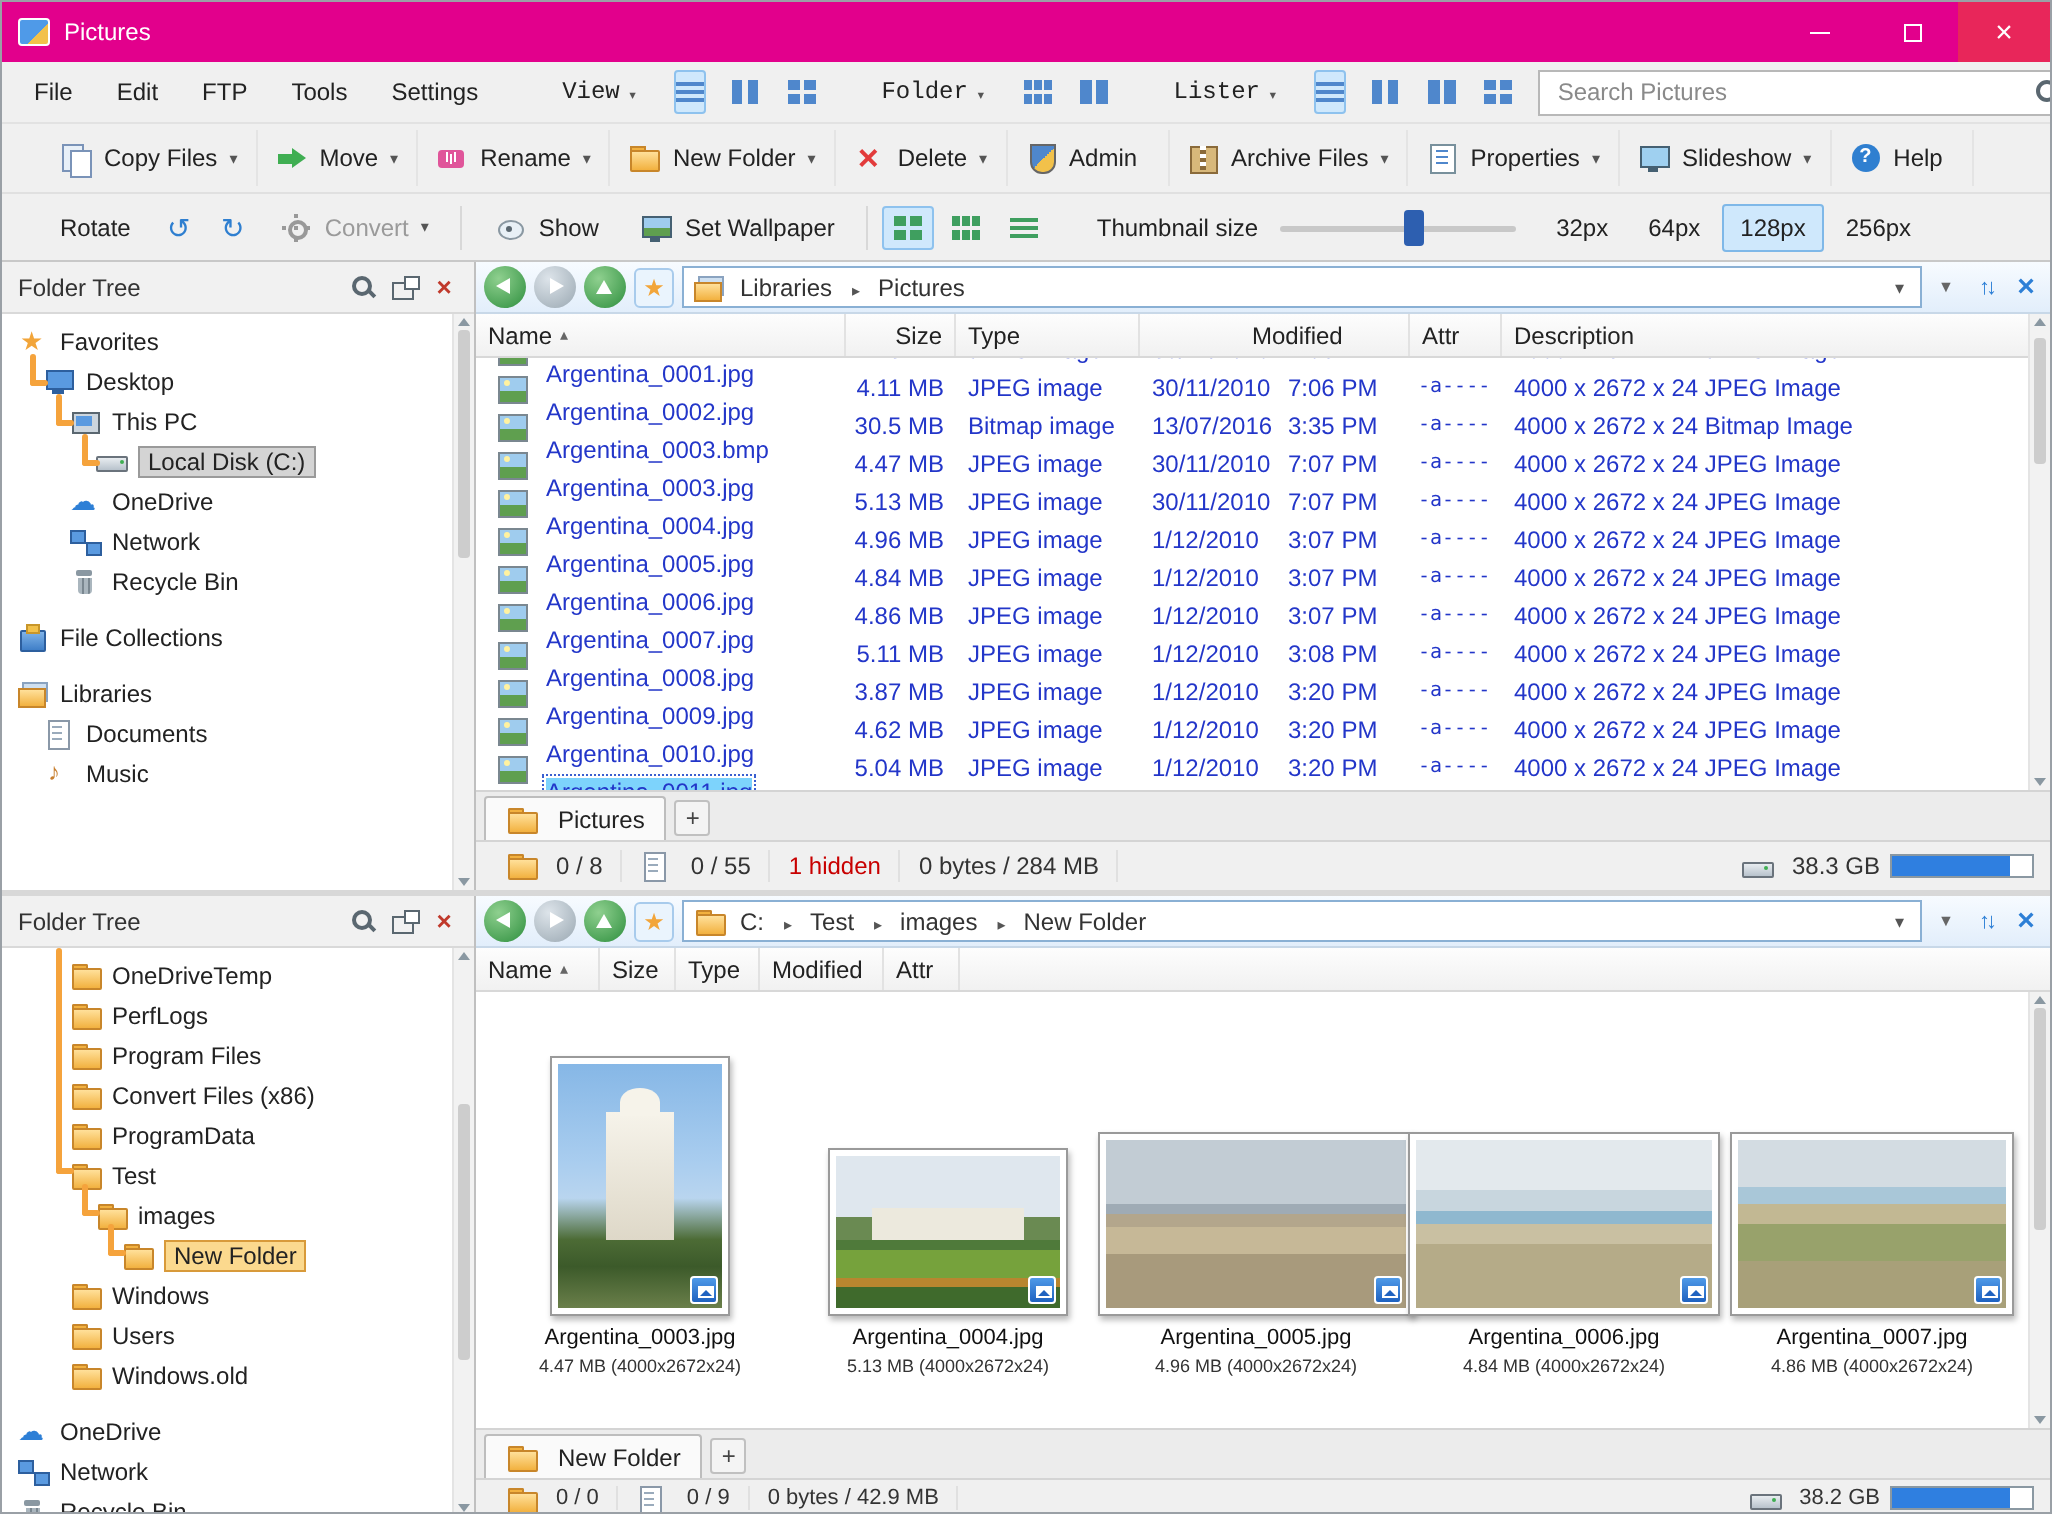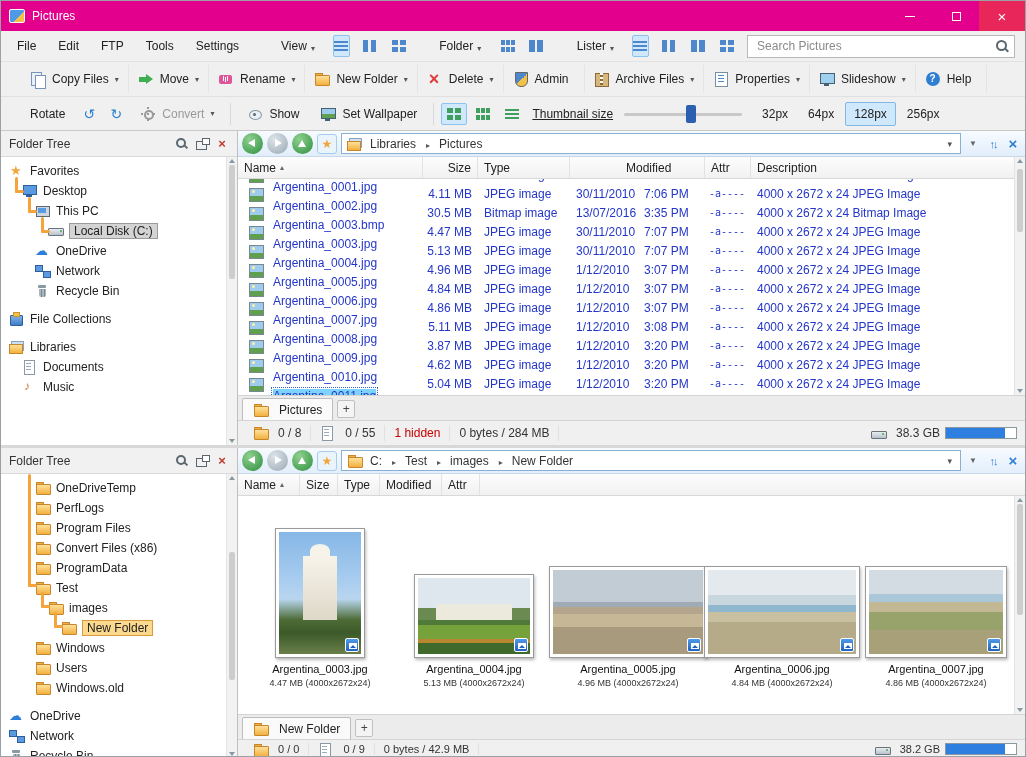--- a/index.html
+++ b/index.html
@@ -15,21 +15,21 @@
   .cap-btn { width:46px; height:30px; display:flex; align-items:center; justify-content:center; }
   .cap-btn.close { background:#e8265a; }
   .g-min { width:10px; height:1px; background:#fff; display:block; }
   .g-max { width:9px; height:9px; border:1px solid #fff; display:block; }
   .g-close { color:#fff; font-size:15px; line-height:15px; }
 
   
   .menubar { height:31px; background:#f0f0f0; display:flex; align-items:center; padding:0 6px; gap:12px; border-bottom:1px solid #e2e2e2; flex:none; }
   .menu-items { display:flex; gap:2px; }
   .menu-item { padding:5px 10px; color:#222; }
-  .menu-drop { padding:5px 6px 5px 10px; display:inline-flex; align-items:flex-end; gap:4px; margin-left:10px; }
+  .menu-drop { padding:5px 6px 5px 10px; display:inline-flex; align-items:flex-end; gap:4px; margin-left:10px;font-family:Liberation Mono, monospace; }
   .menu-drop::after { content:"\25BE"; font-size:8px; color:#555; }
   .icon-btn { width:26px; height:22px; display:inline-flex; align-items:center; justify-content:center; border:1px solid transparent; border-radius:2px; }
   .icon-btn.pressed { background:#cfe8fc; border-color:#8ec2ee; }
   .gi { width:14px; height:12px; display:inline-block; }
   .blue { --c:#4f87cc; } .green { --c:#3f9f5f; }
   .gi-rows { background-image:linear-gradient(var(--c),var(--c)),linear-gradient(var(--c),var(--c)),linear-gradient(var(--c),var(--c)); background-size:14px 2px; background-position:0 1px,0 5px,0 9px; background-repeat:no-repeat; }
   .gi-cols { background-image:linear-gradient(var(--c),var(--c)),linear-gradient(var(--c),var(--c)); background-size:5px 12px; background-position:0 0,8px 0; background-repeat:no-repeat; }
   .gi-grid { background-image:linear-gradient(var(--c),var(--c)),linear-gradient(var(--c),var(--c)),linear-gradient(var(--c),var(--c)),linear-gradient(var(--c),var(--c)); background-size:6px 5px; background-position:0 0,8px 0,0 7px,8px 7px; background-repeat:no-repeat; }
   .gi-grid9 { background-image:linear-gradient(var(--c),var(--c)),linear-gradient(var(--c),var(--c)),linear-gradient(var(--c),var(--c)),linear-gradient(var(--c),var(--c)),linear-gradient(var(--c),var(--c)),linear-gradient(var(--c),var(--c)); background-size:4px 5px; background-position:0 0,5px 0,10px 0,0 7px,5px 7px,10px 7px; background-repeat:no-repeat; }
   .gi-panes { background-image:linear-gradient(var(--c),var(--c)),linear-gradient(var(--c),var(--c)); background-size:6px 12px; background-position:0 0,8px 0; background-repeat:no-repeat; }
@@ -70,21 +70,21 @@
   [data-icon="slideshow"]::after { content:""; position:absolute; left:5px; bottom:1px; width:5px; height:2px; background:#456072; }
   [data-icon="help-circle"]::before { content:"?"; position:absolute; left:1px; top:1px; width:14px; height:14px; border-radius:50%; background:#2f7fd0; color:#fff; font-size:10px; font-weight:bold; text-align:center; line-height:14px; }
   [data-icon="convert"]::before { content:""; position:absolute; left:4px; top:4px; width:6px; height:6px; border:2px solid #999; border-radius:50%; }
   [data-icon="convert"]::after { content:""; position:absolute; left:7px; top:7px; width:2px; height:2px; background:#999; box-shadow:0 -6px 0 #999, 0 6px 0 #999, -6px 0 0 #999, 6px 0 0 #999; }
   [data-icon="show"]::before { content:""; position:absolute; left:2px; top:4px; width:11px; height:8px; border:1px solid #8a98a2; background:#e8f0f6; border-radius:50%; }
   [data-icon="show"]::after { content:""; position:absolute; left:6px; top:7px; width:3px; height:3px; background:#5a6770; border-radius:50%; }
   [data-icon="wallpaper"]::before { content:""; position:absolute; left:1px; top:2px; width:13px; height:9px; background:linear-gradient(#9fccee 55%,#5f9f4f 55%); border:1px solid #456072; }
   [data-icon="wallpaper"]::after { content:""; position:absolute; left:5px; bottom:1px; width:5px; height:2px; background:#456072; }
   .rot { color:#2f7fd0; font-size:14px; }
   .icon-only { width:24px; height:24px; display:inline-flex; align-items:center; justify-content:center; }
-  .ts-label { margin-left:4px; color:#222;text-decoration:underline; }
+  .ts-label { margin-left:20px; color:#222; }
   .slider { width:118px; height:20px; position:relative; margin:0 8px; }
   .slider-track { position:absolute; left:0; right:0; top:9px; height:3px; background:#c8c8c8; border-radius:2px; }
   .slider-handle { position:absolute; left:62px; top:1px; width:10px; height:18px; background:#2d5fb0; border-radius:2px; }
   .sizes { display:flex; gap:2px; }
   .size-btn { padding:4px 8px; border:1px solid transparent; border-radius:2px; color:#222; }
   .size-btn.active { background:#cfe8fc; border-color:#7fb8e8; }
 
   
   .split { display:flex; flex:none; background:#fff; }
   .split.top { height:314px; }

